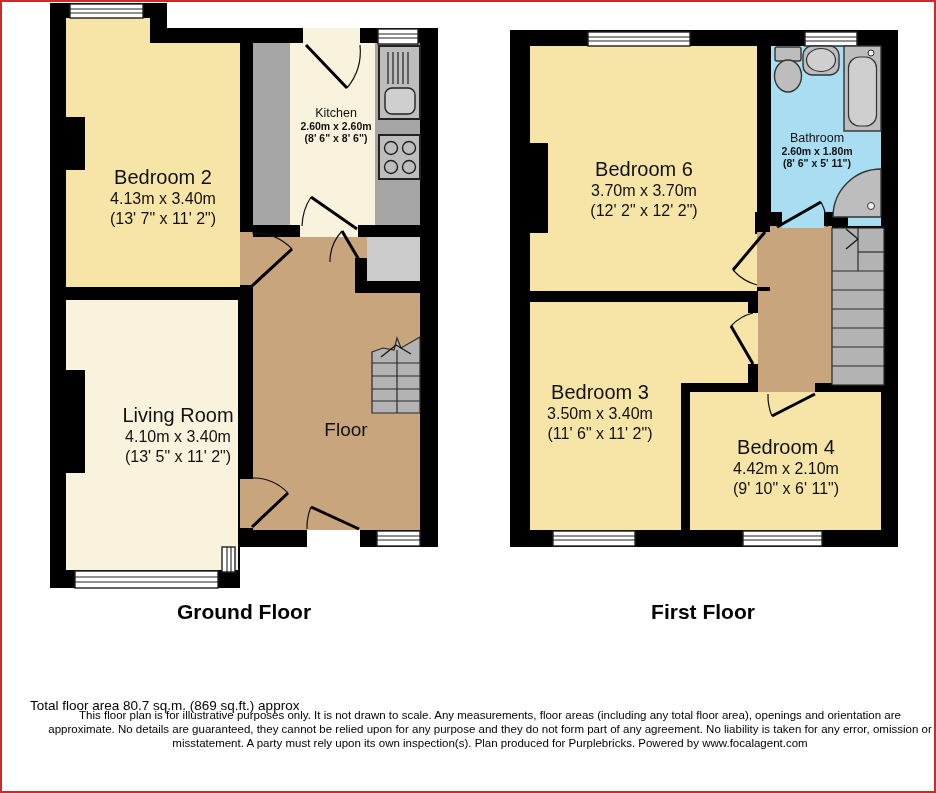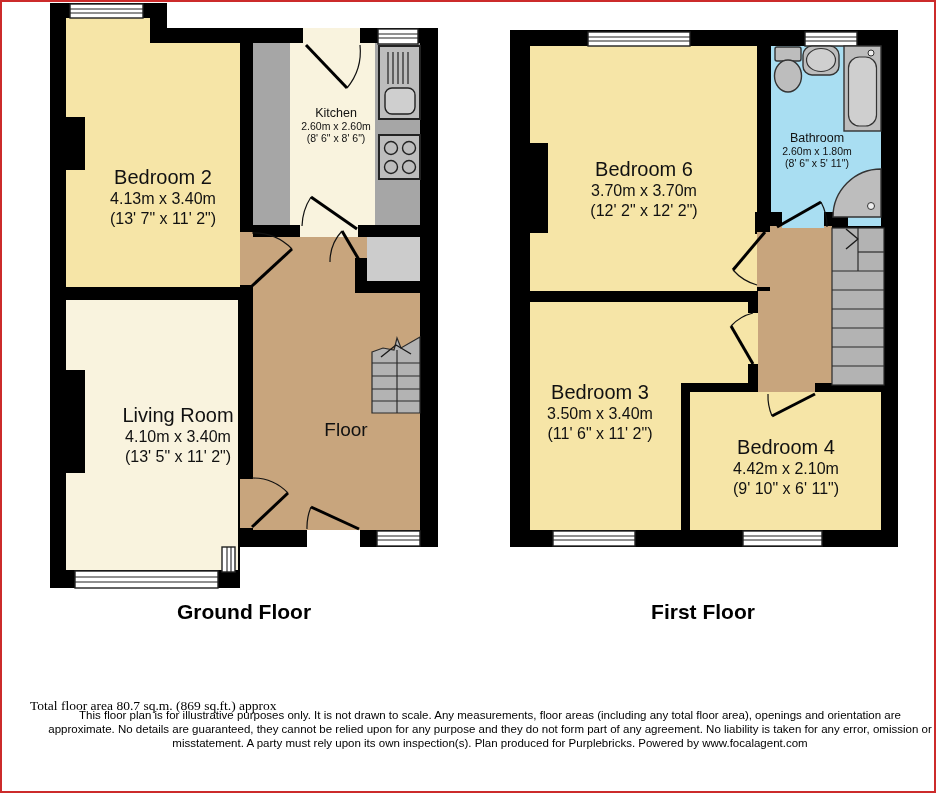--- a/index.html
+++ b/index.html
@@ -4,24 +4,24 @@
 <style>
   html,body{margin:0;padding:0;background:#ffffff;}
   .canvas{position:relative;width:932px;height:789px;border:2px solid var(--accent_red,#cc2b2b);
     font-family:"Liberation Sans",sans-serif;background:#fff;overflow:hidden;}
   .plane{position:absolute;left:-2px;top:-2px;width:936px;height:793px;}
   .plane svg{position:absolute;left:0;top:0;}
   .room-label{position:absolute;transform:translateX(-50%);text-align:center;color:#111;white-space:nowrap;}
   .room-label .rn{font-size:20px;line-height:23px;}
   .room-label .rd{font-size:16px;line-height:20px;}
   .room-label.small .rn{font-size:12.5px;line-height:14px;}
-  .room-label.small .rd{font-size:10.5px;line-height:12px;}
+  .room-label.small .rd{font-size:10.5px;line-height:12px;font-weight:bold;}
   .room-label.hall .rn{font-size:19px;}
   .floor-title{position:absolute;transform:translateX(-50%);font-size:21px;font-weight:bold;color:#000;white-space:nowrap;}
-  .total-area{position:absolute;left:30px;top:698px;font-size:13.5px;color:#000;font-family:Liberation Serif, serif;}
+  .total-area{position:absolute;left:30px;top:698px;font-size:13.5px;color:#000;}
   .disclaimer{position:absolute;left:468px;top:709px;transform:translateX(-50%);width:884px;
     font-size:11.5px;line-height:13.8px;text-align:center;color:#000;margin-left:22px;}
 </style>
 </head>
 <body>
 
 <div class="canvas">
   <div class="plane">
 
     <svg width="936" height="690" viewBox="0 0 936 690">

